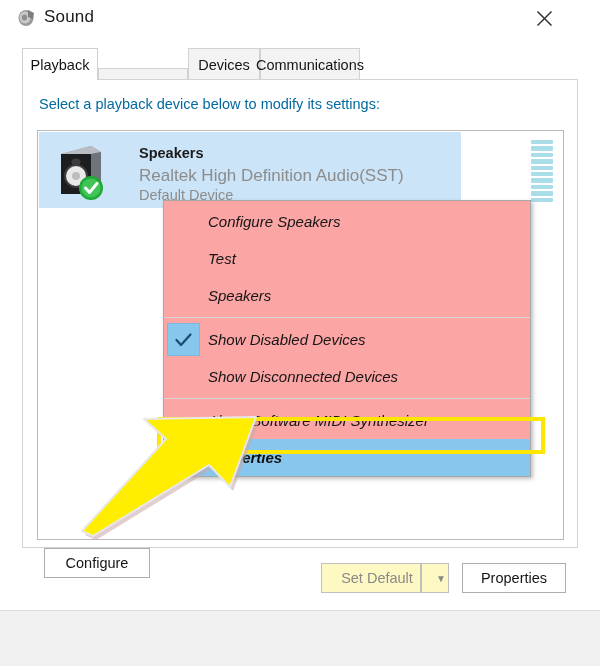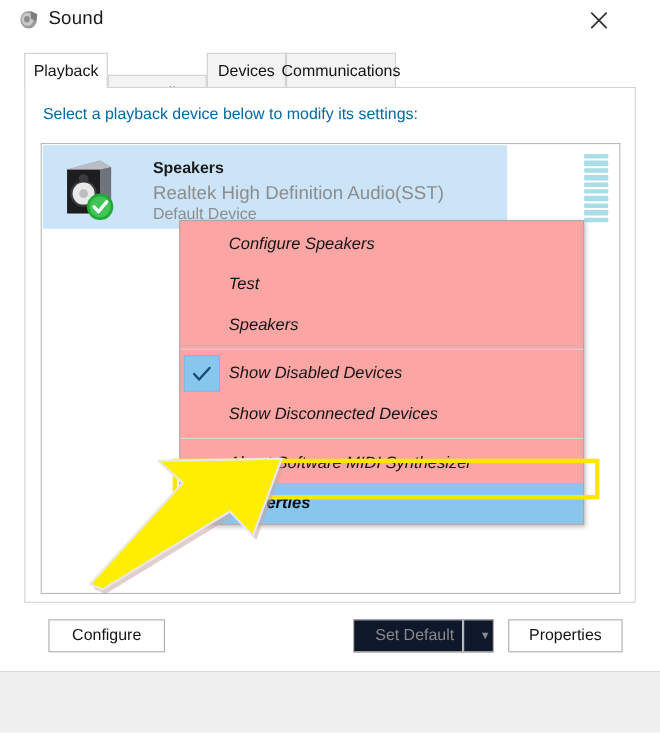--- a/index.html
+++ b/index.html
@@ -232,26 +232,26 @@
     font-size: 14.5px;
     color: #151515;
     font-family: "Liberation Sans", sans-serif;
     display: flex;
     align-items: center;
     justify-content: center;
     cursor: default;
     z-index: 4;
   }
   .btn.disabled {
-    background: #0f172a;
+    background: #fef9c3;
     border-color: #bfbfbf;
     color: #898989;
     padding-left: 12px;
   }
-  .btn-configure { left: 44px; top: 563px; width: 106px; height: 30px; }
+  .btn-configure { left: 44px; top: 548px; width: 106px; height: 30px; }
   .btn-setdefault { left: 321px; top: 563px; width: 100px; height: 30px; }
   .btn-setdefault-arrow {
     left: 421px; top: 563px; width: 28px; height: 30px;
     border-left: 1px solid #bdbdbd;
   }
   .btn-properties { left: 462px; top: 563px; width: 104px; height: 30px; }
 
   
   .bottombar {
     position: absolute;

